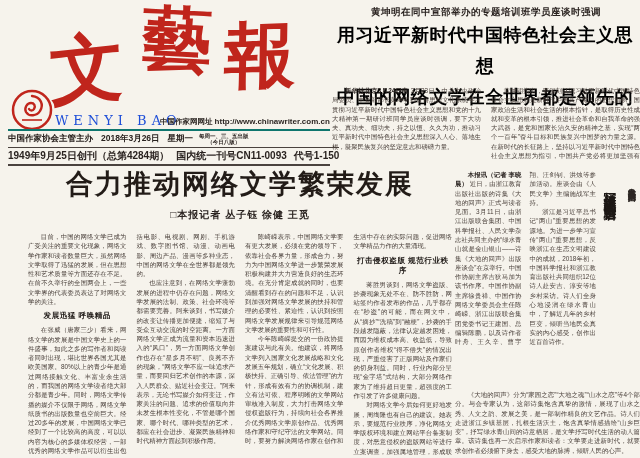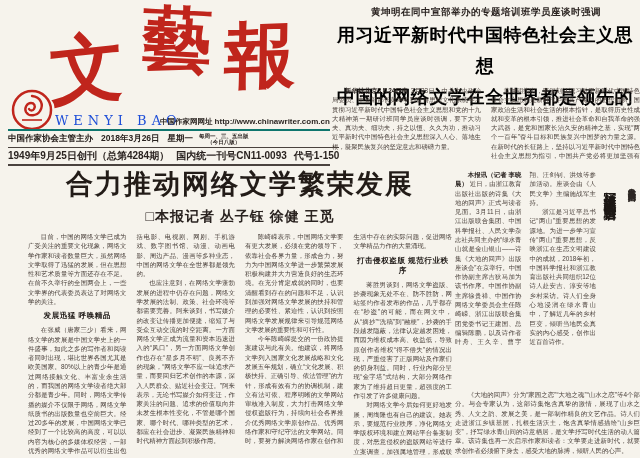--- a/index.html
+++ b/index.html
@@ -38,21 +38,21 @@
   #top-headline{left:330px;top:20px;width:310px;text-align:center;font-weight:900;
       font-size:18px;line-height:31px;color:#000000;letter-spacing:0.5px;}
   #top-body{left:332px;top:86px;width:308px;height:78px;overflow:hidden;
       column-count:2;column-gap:10px;}
   p.bodytext{margin:0;text-indent:2em;font-size:6.4px;line-height:1.45;
       text-align:justify;color:#4a403b;}
   p.bodytext b{color:#2a2320;}
   
   #main-headline{left:28px;top:166px;width:424px;text-align:center;font-weight:900;
       font-size:27px;color:#221b17;letter-spacing:2px;}
-  #main-byline{left:28px;top:208px;width:424px;text-align:center;font-size:14px;
+  #main-byline{left:28px;top:208px;width:424px;text-align:center;font-size:10px;
       font-weight:bold;color:#2a2320;letter-spacing:1px;}
   #main-body{left:28px;top:232px;width:424px;height:224px;overflow:hidden;
       column-count:4;column-gap:10px;}
   h3.subhead{margin:5px 0 4px 0;text-align:center;font-size:7.6px;font-weight:900;
       color:#1d1815;letter-spacing:0.5px;}
   
   #ra-cols{left:455px;top:170px;width:141px;height:216px;overflow:hidden;
       column-count:2;column-gap:8px;}
   #ra-headline{right:22px;top:182px;height:168px;writing-mode:vertical-rl;
       font-weight:900;font-size:12.5px;letter-spacing:1.5px;color:#1d1815;}

